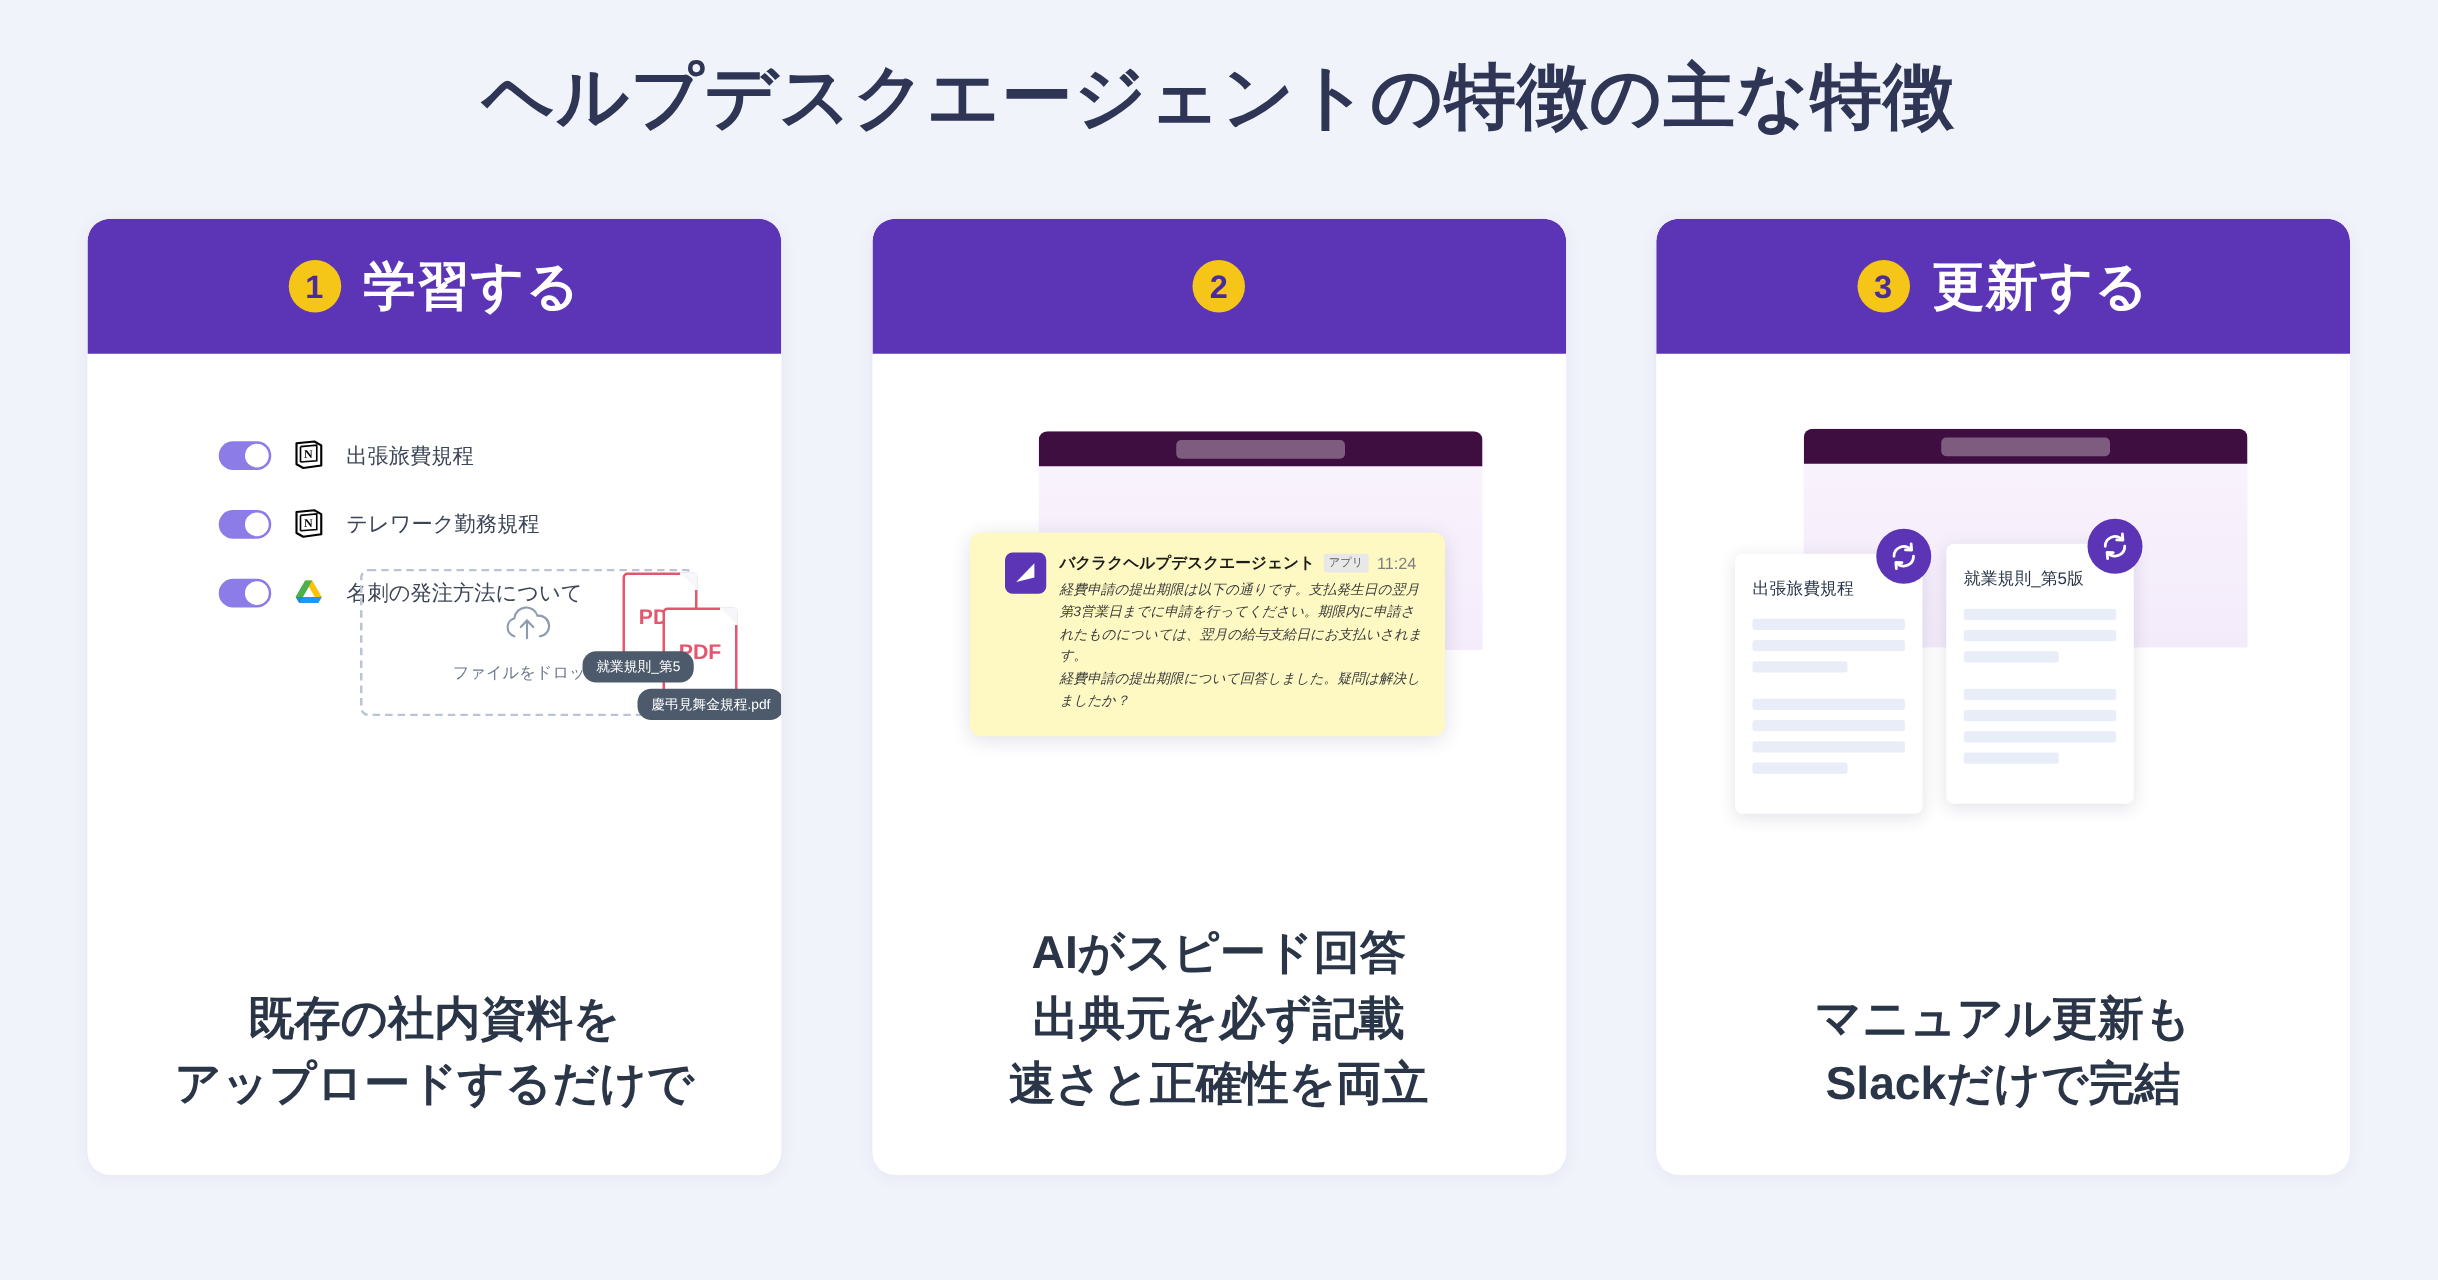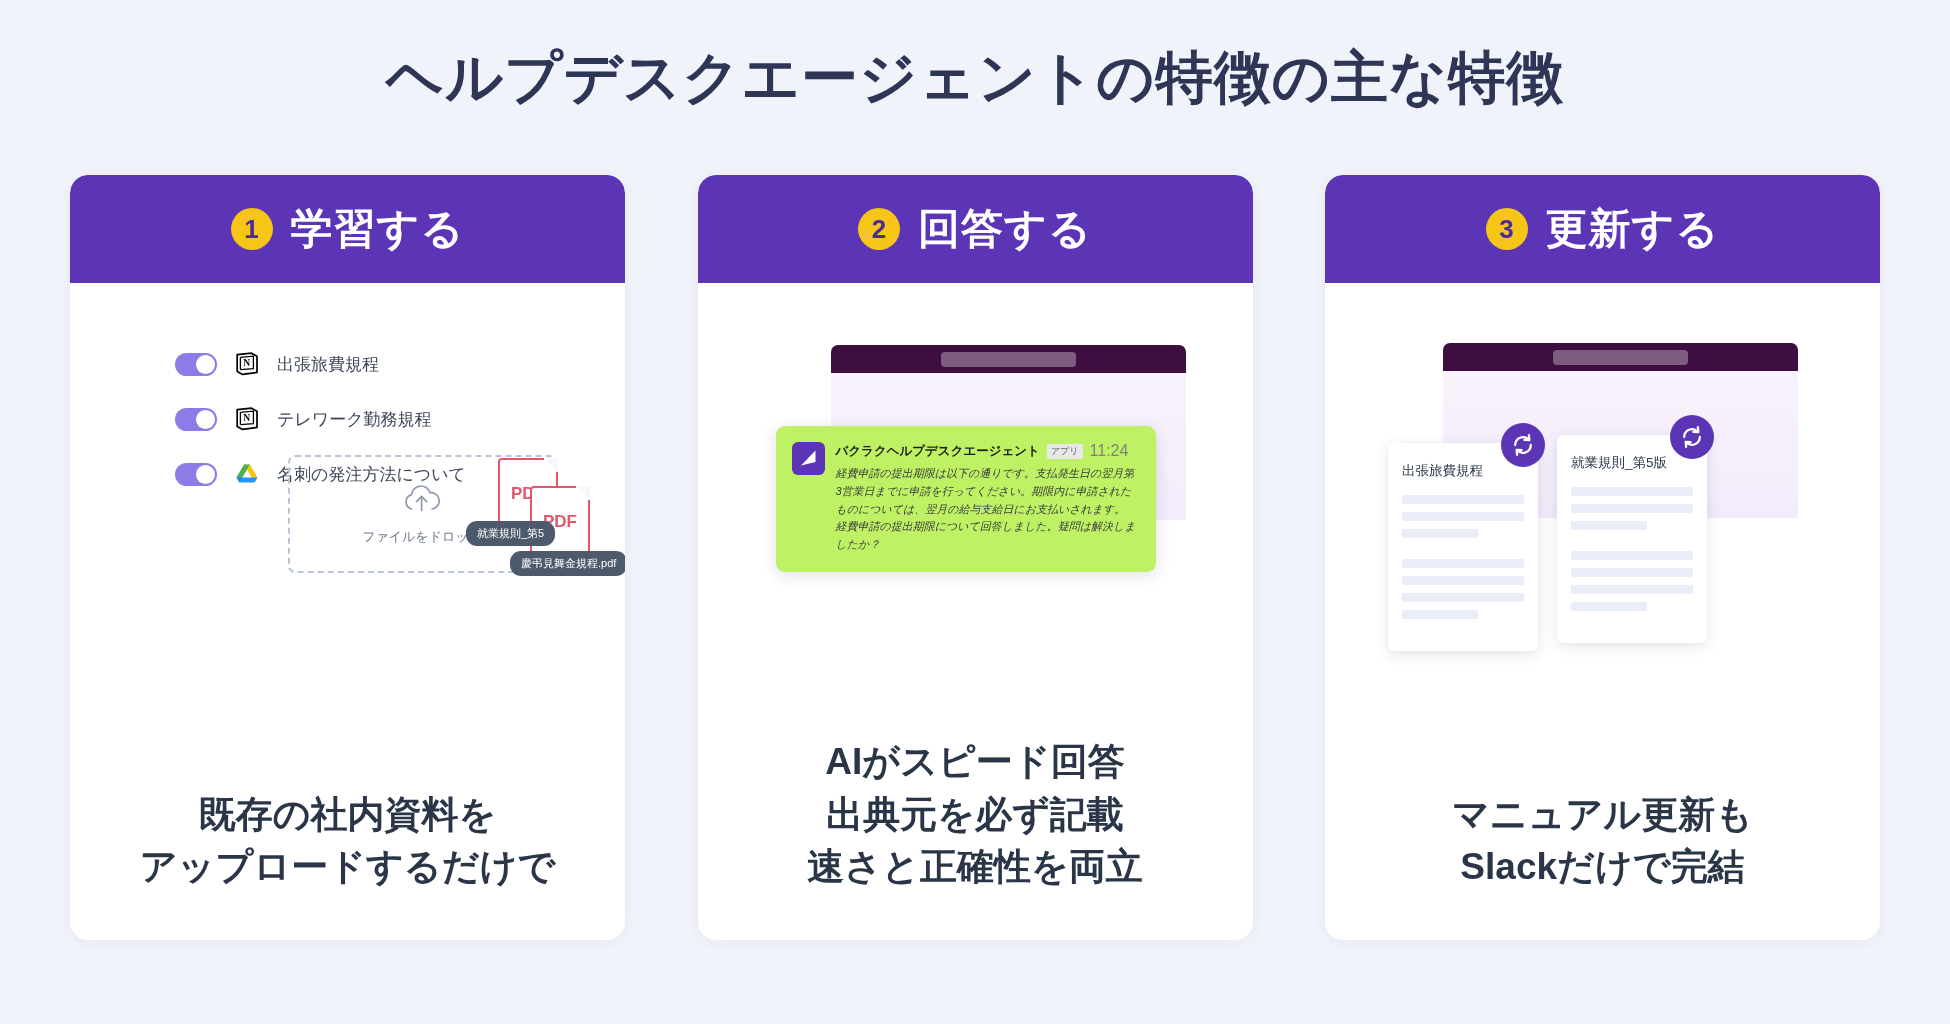--- a/index.html
+++ b/index.html
@@ -189,24 +189,24 @@
   }
   .slack-search {
     width: 135px; height: 15px;
     border-radius: 4px;
     background: #7e5c80;
   }
   .msg-card {
     position: absolute;
     left: 78px; top: 143px;
     width: 380px;
-    background: #bef264;
+    background: #fef9c3;
     border-radius: 9px;
     box-shadow: 0 3px 16px rgba(40,30,80,0.14);
-    padding: 16px 17px 18px 16px;
+    padding: 16px 17px 18px 28px;
   }
   .msg-head {
     display: flex;
     align-items: flex-start;
     gap: 11px;
   }
   .msg-avatar {
     width: 33px; height: 33px;
     border-radius: 6px;
     background: #5b35b5;
@@ -226,21 +226,21 @@
     color: #1d1c1d;
   }
   .msg-app-badge {
     font-size: 9px;
     color: #616061;
     background: #e8e8e8;
     border-radius: 2px;
     padding: 1px 4px;
   }
   .msg-time {
-    font-size: 16px;
+    font-size: 13px;
     color: #7f7f7f;
   }
   .msg-text {
     font-size: 11px;
     color: #3a3b3d;
     line-height: 1.62;
     font-style: italic;
   }
   .msg-text p + p { margin-top: 0; }
 
@@ -384,21 +384,20 @@
 
       <div class="card-caption">
         <span class="cap-line">既存の社内資料を</span>
         <span class="cap-line">アップロードするだけで</span>
       </div>
     </section>
 
     <section class="card">
       <header class="card-header">
         <span class="step-badge">2</span>
-        <span class="card-title">回答する</span>
       </header>
 
       <div class="card-visual">
         <div class="slack-window">
           <div class="slack-topbar">
             <span class="slack-search"></span>
           </div>
         </div>
 
         <div class="msg-card">

